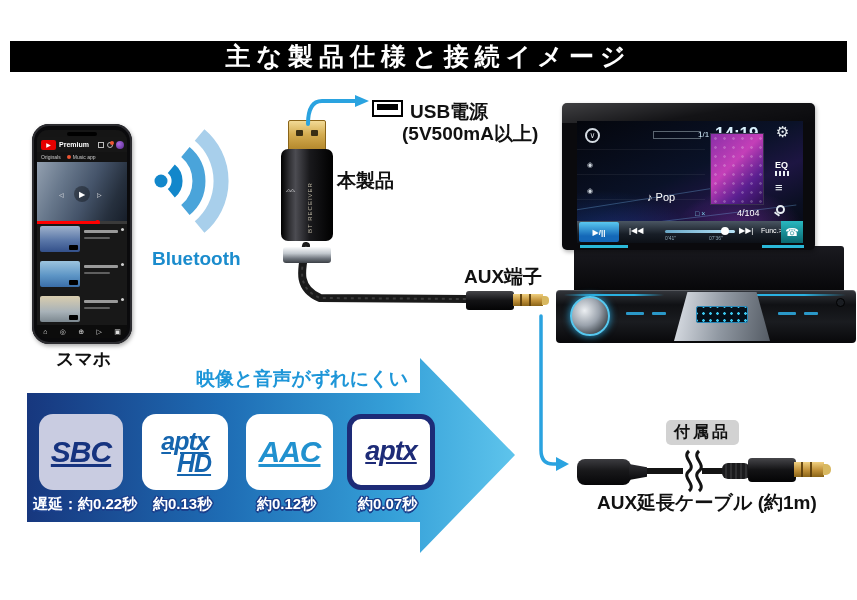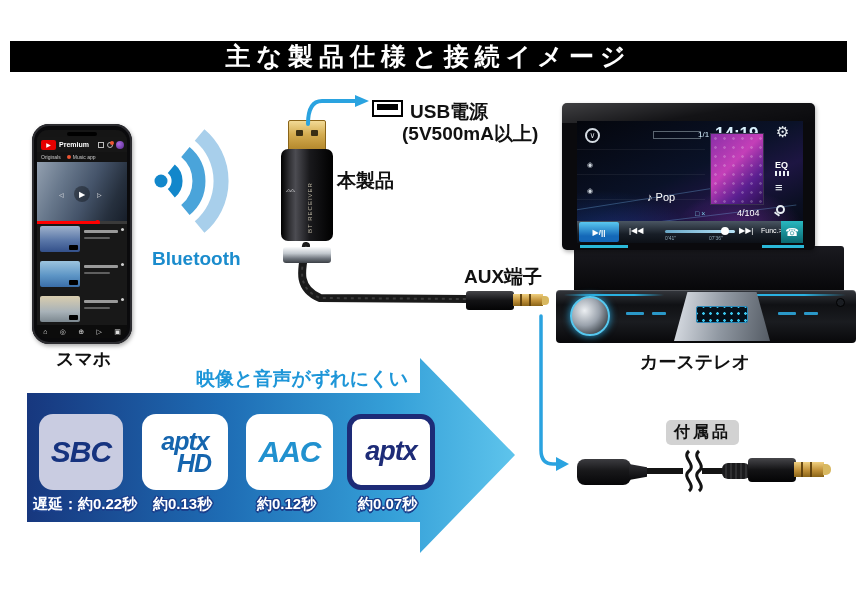--- a/index.html
+++ b/index.html
@@ -148,21 +148,21 @@
   .st-next { position:absolute; left:162px; top:5px; color:#fff; font-size:8px; }
   .st-func { position:absolute; left:184px; top:6px; color:#fff; font-size:7px; }
   .st-phonebtn { position:absolute; left:204px; top:0; width:22px; height:22px;
     background:linear-gradient(180deg,#28b8c0,#0a6870); color:#fff; font-size:11px;
     display:flex; align-items:center; justify-content:center; }
   .st-cyan { position:absolute; height:3px; background:#2ab8d8; }
 
   
   .codec-box { position:absolute; top:414px; height:76px; border-radius:14px; background:#fff;
     display:flex; flex-direction:column; align-items:center; justify-content:center; }
-  .codec-name { font-style:italic; font-weight:900; line-height:.88; letter-spacing:-1px; }
+  .codec-name { font-style:italic; font-weight:900; line-height:.88; letter-spacing:-1px;text-decoration:underline; }
   .caption-top { left:196px; top:366px; font-size:19px; font-weight:900; color:#1e96d8;
     text-shadow:-2px 0 0 #fff, 2px 0 0 #fff, 0 -2px 0 #fff, 0 2px 0 #fff, -1px -1px 0 #fff, 1px 1px 0 #fff; }
   .delay { position:absolute; top:495px; color:#fff; font-size:15px; font-weight:900;
     text-shadow:-1.5px 0 0 #1a3f8c, 1.5px 0 0 #1a3f8c, 0 -1.5px 0 #1a3f8c, 0 1.5px 0 #1a3f8c,
       -1px -1px 0 #1a3f8c, 1px 1px 0 #1a3f8c, -1px 1px 0 #1a3f8c, 1px -1px 0 #1a3f8c; }
   .caption-bottom { left:58px; top:527px; font-size:20px; font-weight:900; color:#111; }
 
   
   .acc-badge { left:666px; top:420px; width:73px; height:25px; background:#d2d2d2; border-radius:5px;
     display:flex; align-items:center; justify-content:center; font-size:16px; font-weight:900; color:#111; letter-spacing:3px; }
@@ -329,21 +329,20 @@
       <div class="st-sdot"></div>
       <div class="st-time" style="left:88px;">0'41"</div>
       <div class="st-time" style="left:132px;">07'36"</div>
       <div class="st-next">▶▶|</div>
       <div class="st-func">Func.&gt;</div>
       <div class="st-phonebtn">☎</div>
     </div>
   </div>
   <div class="abs st-cyan" style="left:580px; top:245px; width:48px;"></div>
   <div class="abs st-cyan" style="left:762px; top:245px; width:42px;"></div>
-  <div class="abs jp-sm" style="left:640px; top:350px;">カーステレオ</div>
 
   <svg class="abs" style="left:18px; top:350px;" width="505" height="212">
     <defs>
       <linearGradient id="arrowGrad" x1="0" y1="0" x2="1" y2="0">
         <stop offset="0%" stop-color="#17377e"></stop>
         <stop offset="40%" stop-color="#1e6cb4"></stop>
         <stop offset="75%" stop-color="#35a0d8"></stop>
         <stop offset="100%" stop-color="#5ec4ec"></stop>
       </linearGradient>
     </defs>
@@ -383,14 +382,15 @@
     <path d="M147,31 L238,31" fill="none" stroke="#141414" stroke-width="6"></path>
     <path d="M134,11 c-8,7 8,13 0,20 c-8,7 8,13 0,20" fill="none" stroke="#141414" stroke-width="3"></path>
     <path d="M144,11 c-8,7 8,13 0,20 c-8,7 8,13 0,20" fill="none" stroke="#141414" stroke-width="3"></path>
   </svg>
   <div class="abs f-body"></div>
   <div class="abs f-taper"></div>
   <div class="abs m-ribs"></div>
   <div class="abs plug-body" style="left:748px; top:458px; width:48px; height:24px; border-radius:4px;"></div>
   <div class="abs plug-gold" style="left:794px; top:462px; width:30px; height:15px;"></div>
   <div class="abs plug-tip" style="left:823px; top:464px; width:8px; height:11px; border-radius:0 5px 5px 0;"></div>
+  <div class="abs jp" style="left:597px; top:490px;">AUX延長ケーブル (約1m)</div>
 
 </div>
 
 </body></html>

